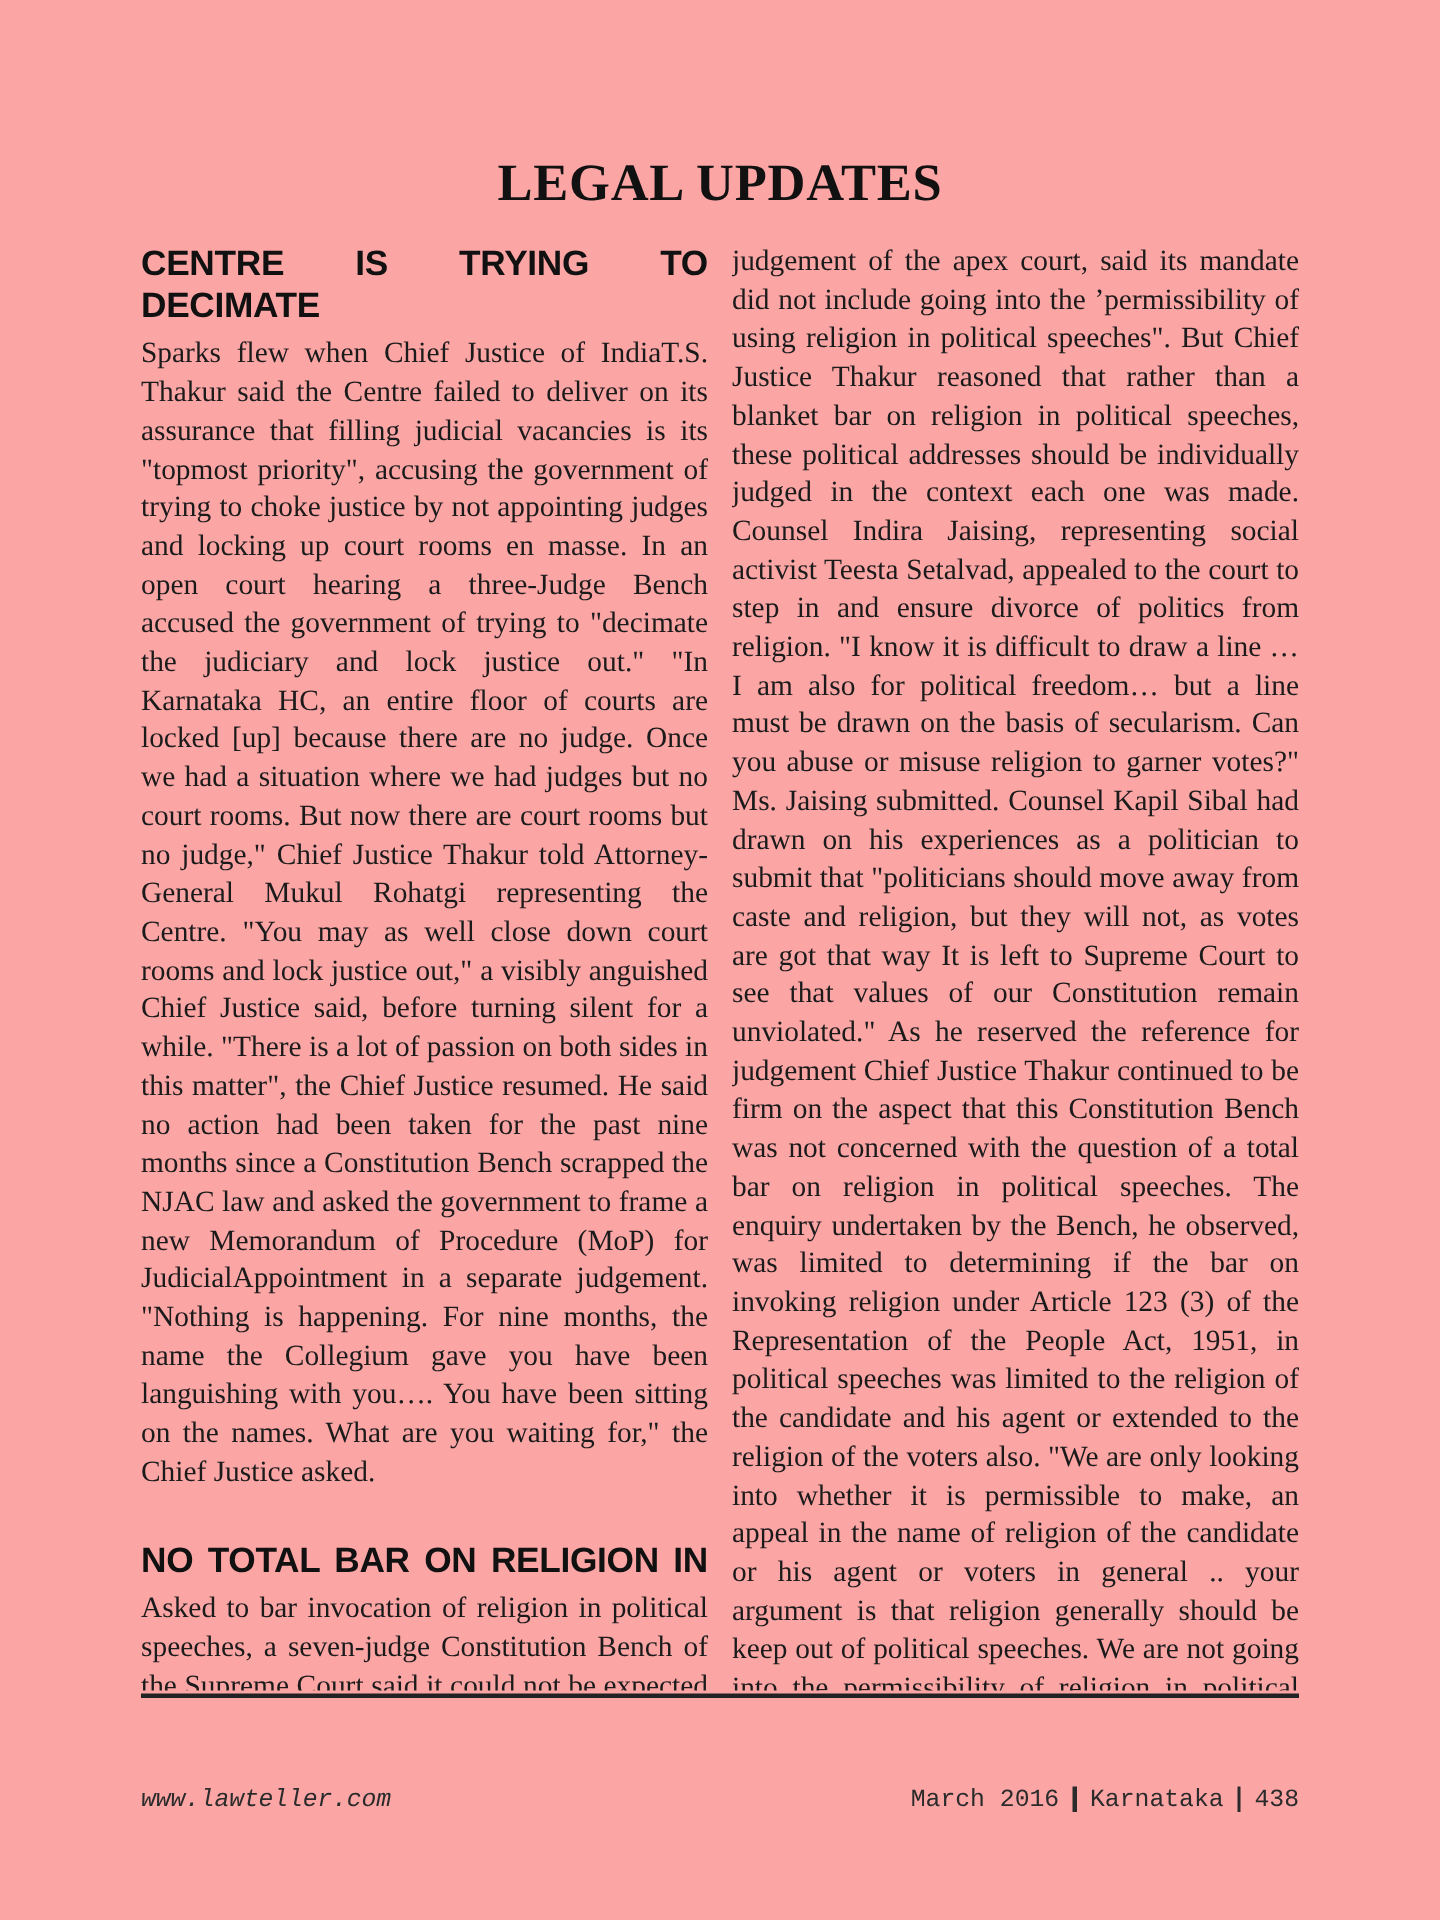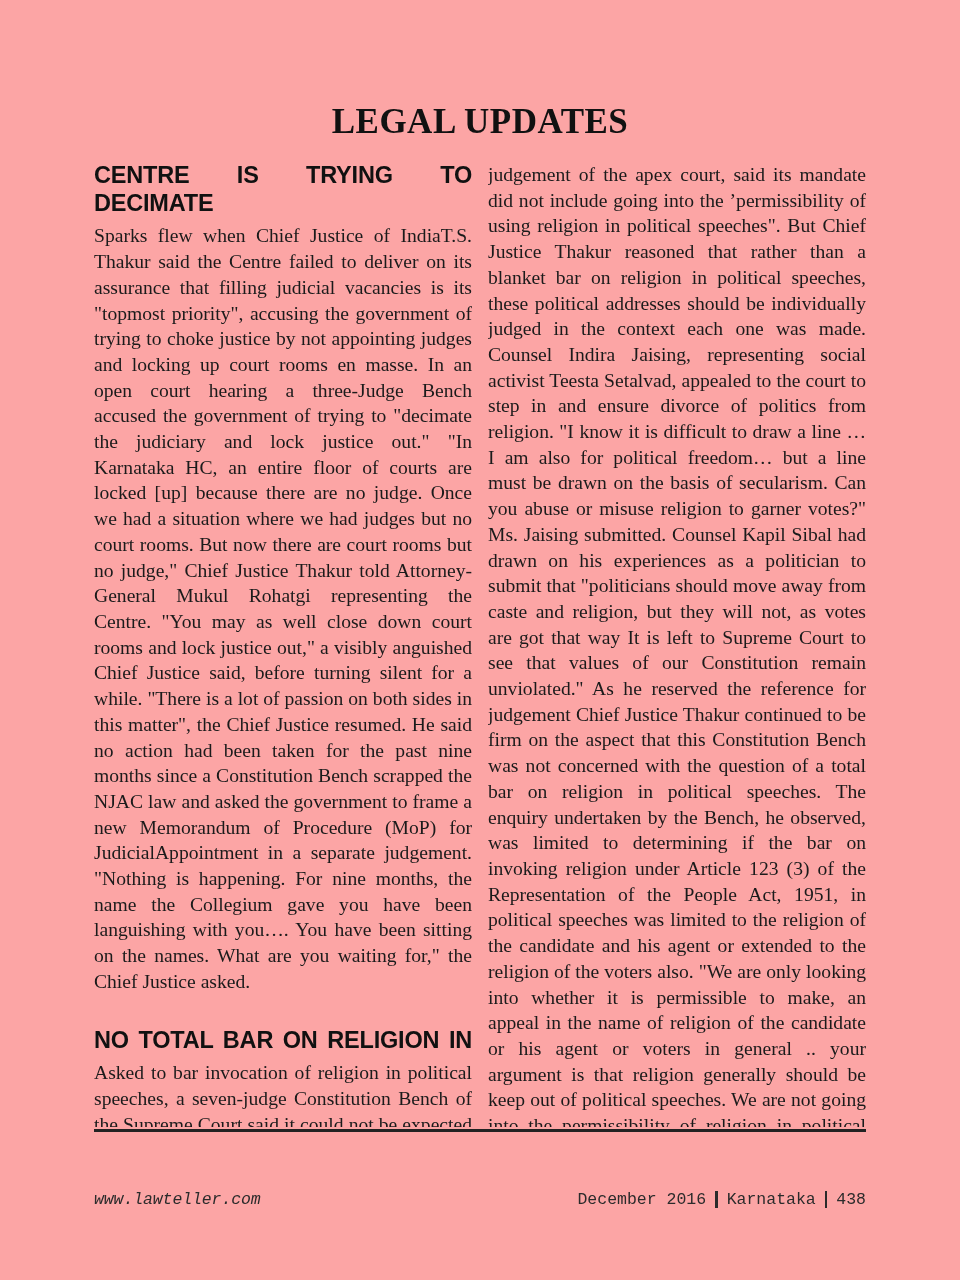--- a/index.html
+++ b/index.html
@@ -151,21 +151,21 @@
       <p class="body">judgement of the apex court, said its mandate did not include going into the ’permissibility of using religion in political speeches". But Chief Justice Thakur reasoned that rather than a blanket bar on religion in political speeches, these political addresses should be individually judged in the context each one was made. Counsel Indira Jaising, representing social activist Teesta Setalvad, appealed to the court to step in and ensure divorce of politics from religion. "I know it is difficult to draw a line … I am also for political freedom… but a line must be drawn on the basis of secularism. Can you abuse or misuse religion to garner votes?" Ms. Jaising submitted. Counsel Kapil Sibal had drawn on his experiences as a politician to submit that "politicians should move away from caste and religion, but they will not, as votes are got that way It is left to Supreme Court to see that values of our Constitution remain unviolated." As he reserved the reference for judgement Chief Justice Thakur continued to be firm on the aspect that this Constitution Bench was not concerned with the question of a total bar on religion in political speeches. The enquiry undertaken by the Bench, he observed, was limited to determining if the bar on invoking religion under Article 123 (3) of the Representation of the People Act, 1951, in political speeches was limited to the religion of the candidate and his agent or extended to the religion of the voters also. "We are only looking into whether it is permissible to make, an appeal in the name of religion of the candidate or his agent or voters in general .. your argument is that religion generally should be keep out of political speeches. We are not going into the permissibility of religion in political speeches. We cannot give an exhaustive listing of ’you can say this and you cannot say that’ in political speeches," Chief Justice Thakur clarified. Additional Solicitor-General Tushar Mehta, appearing for Madhya Pradesh, Rajasthan and Gujarat, submitted that the Supreme Court should best leave it to political parties to set their own agendas and manifestos. To this, Chief Justice</p>
     </div>
 
   </div>
 
   <div class="footer-rule"></div>
 
   <div class="footer">
     <div class="footer-left">www.lawteller.com</div>
     <div class="footer-right">
-      <span class="seg">December 2016</span>
+      <span class="seg">March 2016</span>
       <span class="footer-sep"></span>
       <span class="seg">Karnataka</span>
       <span class="footer-sep"></span>
       <span class="seg">438</span>
     </div>
   </div>
 
 </div>
 
 </body></html>

